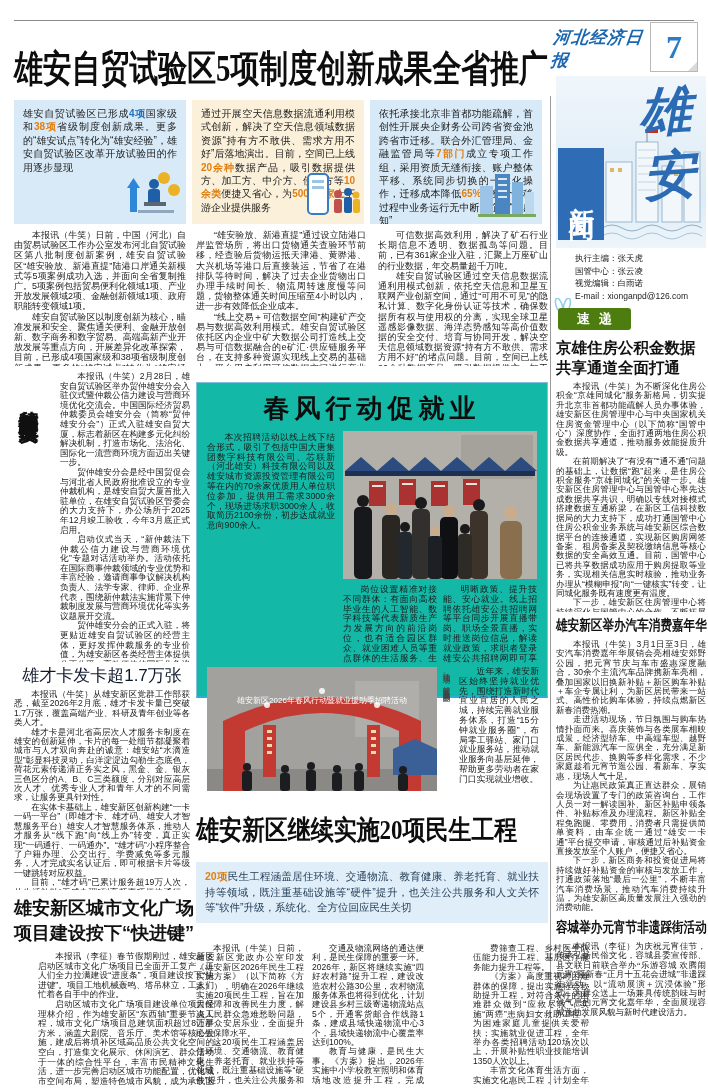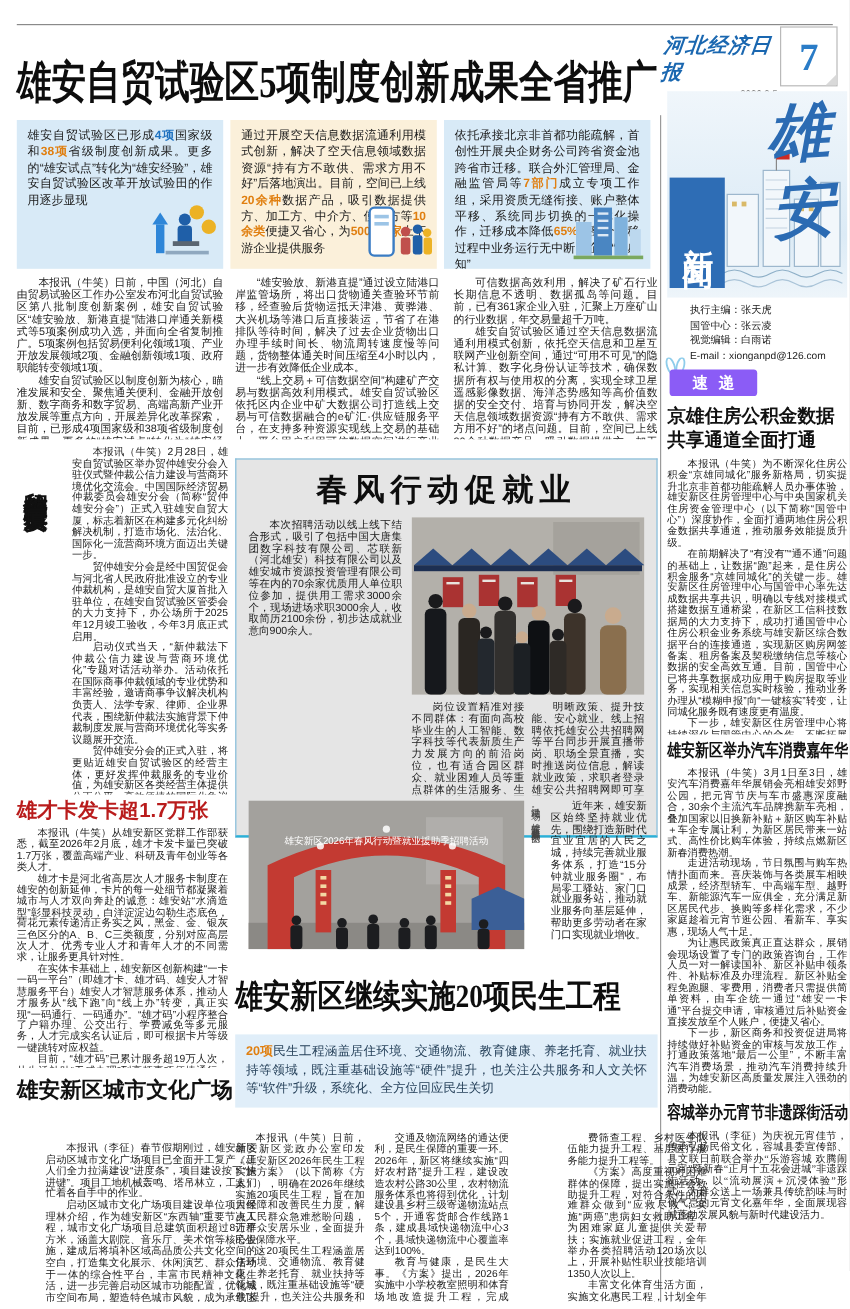--- a/index.html
+++ b/index.html
@@ -22,37 +22,37 @@
   .main-headline{font-size:37px;font-weight:900;color:#0d0d0d;white-space:nowrap;transform:scaleX(.78);transform-origin:left top;letter-spacing:0px;}
   
   .ibox{height:124px;padding:7px 9px;box-sizing:border-box;font-size:10px;line-height:13.4px;text-align:justify;overflow:hidden;}
   .ibox .icn{position:absolute;right:4px;bottom:3px;}
   .bg-blue{background:#d8eaf7;}
   .bg-cream{background:#fbf0da;}
   .body9{font-size:9px;line-height:10.2px;}
   .body86{font-size:8.6px;line-height:9.6px;}
   .body85{font-size:8.5px;line-height:9.4px;}
   .vhead{writing-mode:vertical-rl;font-size:20px;font-weight:900;letter-spacing:1px;color:#111;}
-  .h17{font-size:17px;font-weight:700;color:#b91c1c;}
+  .h17{font-size:17px;font-weight:400;color:#0f172a;text-align:center;}
   .h18{font-size:18px;font-weight:900;line-height:25px;color:#111;}
   .h155{font-size:15.5px;font-weight:900;line-height:19.5px;color:#111;}
   .h145{font-size:14.5px;font-weight:900;white-space:nowrap;transform:scaleX(.8);transform-origin:left;color:#111;}
   
-  .featbox{width:352px;height:316px;border:1px solid #86bedd;border-bottom:2px solid #2ab0d8;box-sizing:border-box;background:#e5e5e5;}
+  .featbox{width:352px;height:316px;border:1px solid #86bedd;border-bottom:2px solid #2ab0d8;box-sizing:border-box;background:#14b8a6;}
   .feat-headline{width:100%;text-align:center;font-size:26px;font-weight:900;letter-spacing:5px;color:#0d0d0d;}
   .vcaption{writing-mode:vertical-rl;font-size:7.5px;color:#444;letter-spacing:1px;}
   
   .ms-headline{font-size:27px;font-weight:900;white-space:nowrap;transform:scaleX(.85);transform-origin:left;color:#0d0d0d;}
   .ms-sub{background:#e0eef9;padding:7px 9px;font-size:10.5px;line-height:15.5px;text-align:justify;color:#26415a;}
   
   .banner-bg{background:linear-gradient(180deg,#f0f6fb 0%,#dcebf6 70%,#eef5fa 100%);}
   .xa-char{font-size:52px;font-weight:900;font-style:italic;color:#2b6bb3;line-height:64px;text-align:center;transform:rotate(-4deg);}
   .xw-block{background:#2e6db5;color:#fff;text-align:center;font-weight:900;font-size:26px;line-height:42px;}
   .credits{font-size:8.5px;line-height:12.5px;color:#222;}
-  .sudi{background:#8b5cf6;color:#fff;border-radius:3px;text-align:center;font-size:13px;font-weight:bold;letter-spacing:9px;line-height:22px;padding-left:9px;}
+  .sudi{background:#4d7c0f;color:#fff;border-radius:3px;text-align:center;font-size:13px;font-weight:bold;letter-spacing:9px;line-height:22px;padding-left:9px;}
   .vrule{width:1px;background:#9a9a9a;}
   .hrule{height:1px;background:#8a8a8a;}
 </style>
 </head>
 <body>
 
 <div id="page">
 
   <div class="s hrule" style="left:14px;top:20px;width:680px;"></div>
 
@@ -141,20 +141,21 @@
   <div class="s h17" style="left:14px;top:664px;width:176px;">雄才卡发卡超1.7万张</div>
   <div class="s coltxt" style="left:14px;top:690px;width:176px;height:200px;font-size:8.6px;line-height:9.4px;">
       <p class="bp">本报讯（牛笑）从雄安新区党群工作部获悉，截至2026年2月底，雄才卡发卡量已突破1.7万张，覆盖高端产业、科研及青年创业等各类人才。</p>
       <p class="bp">雄才卡是河北省高层次人才服务卡制度在雄安的创新延伸，卡片的每一处细节都凝聚着城市与人才双向奔赴的诚意：雄安站“水滴造型”彰显科技灵动，白洋淀淀边勾勒生态底色，荷花元素传递清正务实之风，黑金、金、银灰三色区分的A、B、C三类额度，分别对应高层次人才、优秀专业人才和青年人才的不同需求，让服务更具针对性。</p>
       <p class="bp">在实体卡基础上，雄安新区创新构建“一卡一码一平台”（即雄才卡、雄才码、雄安人才智慧服务平台）雄安人才智慧服务体系，推动人才服务从“线下跑”向“线上办”转变，真正实现“一码通行、一码通办”。“雄才码”小程序整合了户籍办理、公交出行、学费减免等多元服务，人才完成实名认证后，即可根据卡片等级一键跳转对应权益。</p>
       <p class="bp">目前，“雄才码”已累计服务超19万人次，从生活补贴“无感办理”到高频事项便捷通行，雄安正通过精细化服务增强人才归属感，让“此心安处是吾乡”成为人才与城市的双向奔赴。</p>
     </div>
 
   <div class="s h18" style="left:14px;top:896px;width:182px;">
     <div>雄安新区城市文化广场</div>
+    <div>项目建设按下“快进键”</div>
   </div>
   <div class="s coltxt body86" style="left:14px;top:952px;width:176px;height:133px;margin-left:24px;">
       <p class="bp">本报讯（李征）春节假期刚过，雄安新区启动区城市文化广场项目已全面开工复产，工人们全力拉满建设“进度条”，项目建设按下“快进键”。项目工地机械轰鸣、塔吊林立，工人们忙着各自手中的作业。</p>
       <p class="bp">启动区城市文化广场项目建设单位项目经理林介绍，作为雄安新区“东西轴”重要节点工程，城市文化广场项目总建筑面积超过8万平方米，涵盖大剧院、音乐厅、美术馆等核心设施，建成后将填补区域高品质公共文化空间的空白，打造集文化展示、休闲演艺、群众活动于一体的综合性平台，丰富市民精神文化生活，进一步完善启动区城市功能配置，优化城市空间布局，塑造特色城市风貌，成为承载区域文化想象、提升城市品位的核心载体。</p>
     </div>
 
   <div class="s featbox" style="left:196px;top:382px;">
     <div class="s feat-headline serif" style="left:0;top:8px;">春风行动促就业</div>
     <div class="s coltxt" style="left:10px;top:50px;width:128px;height:228px;font-size:8.8px;line-height:9.8px;">
         <p class="bp">本次招聘活动以线上线下结合形式，吸引了包括中国大唐集团数字科技有限公司、芯联新（河北雄安）科技有限公司以及雄安城市资源投资管理有限公司等在内的70余家优质用人单位职位参加，提供用工需求3000余个，现场进场求职3000余人，收取简历2100余份，初步达成就业意向900余人。</p>

